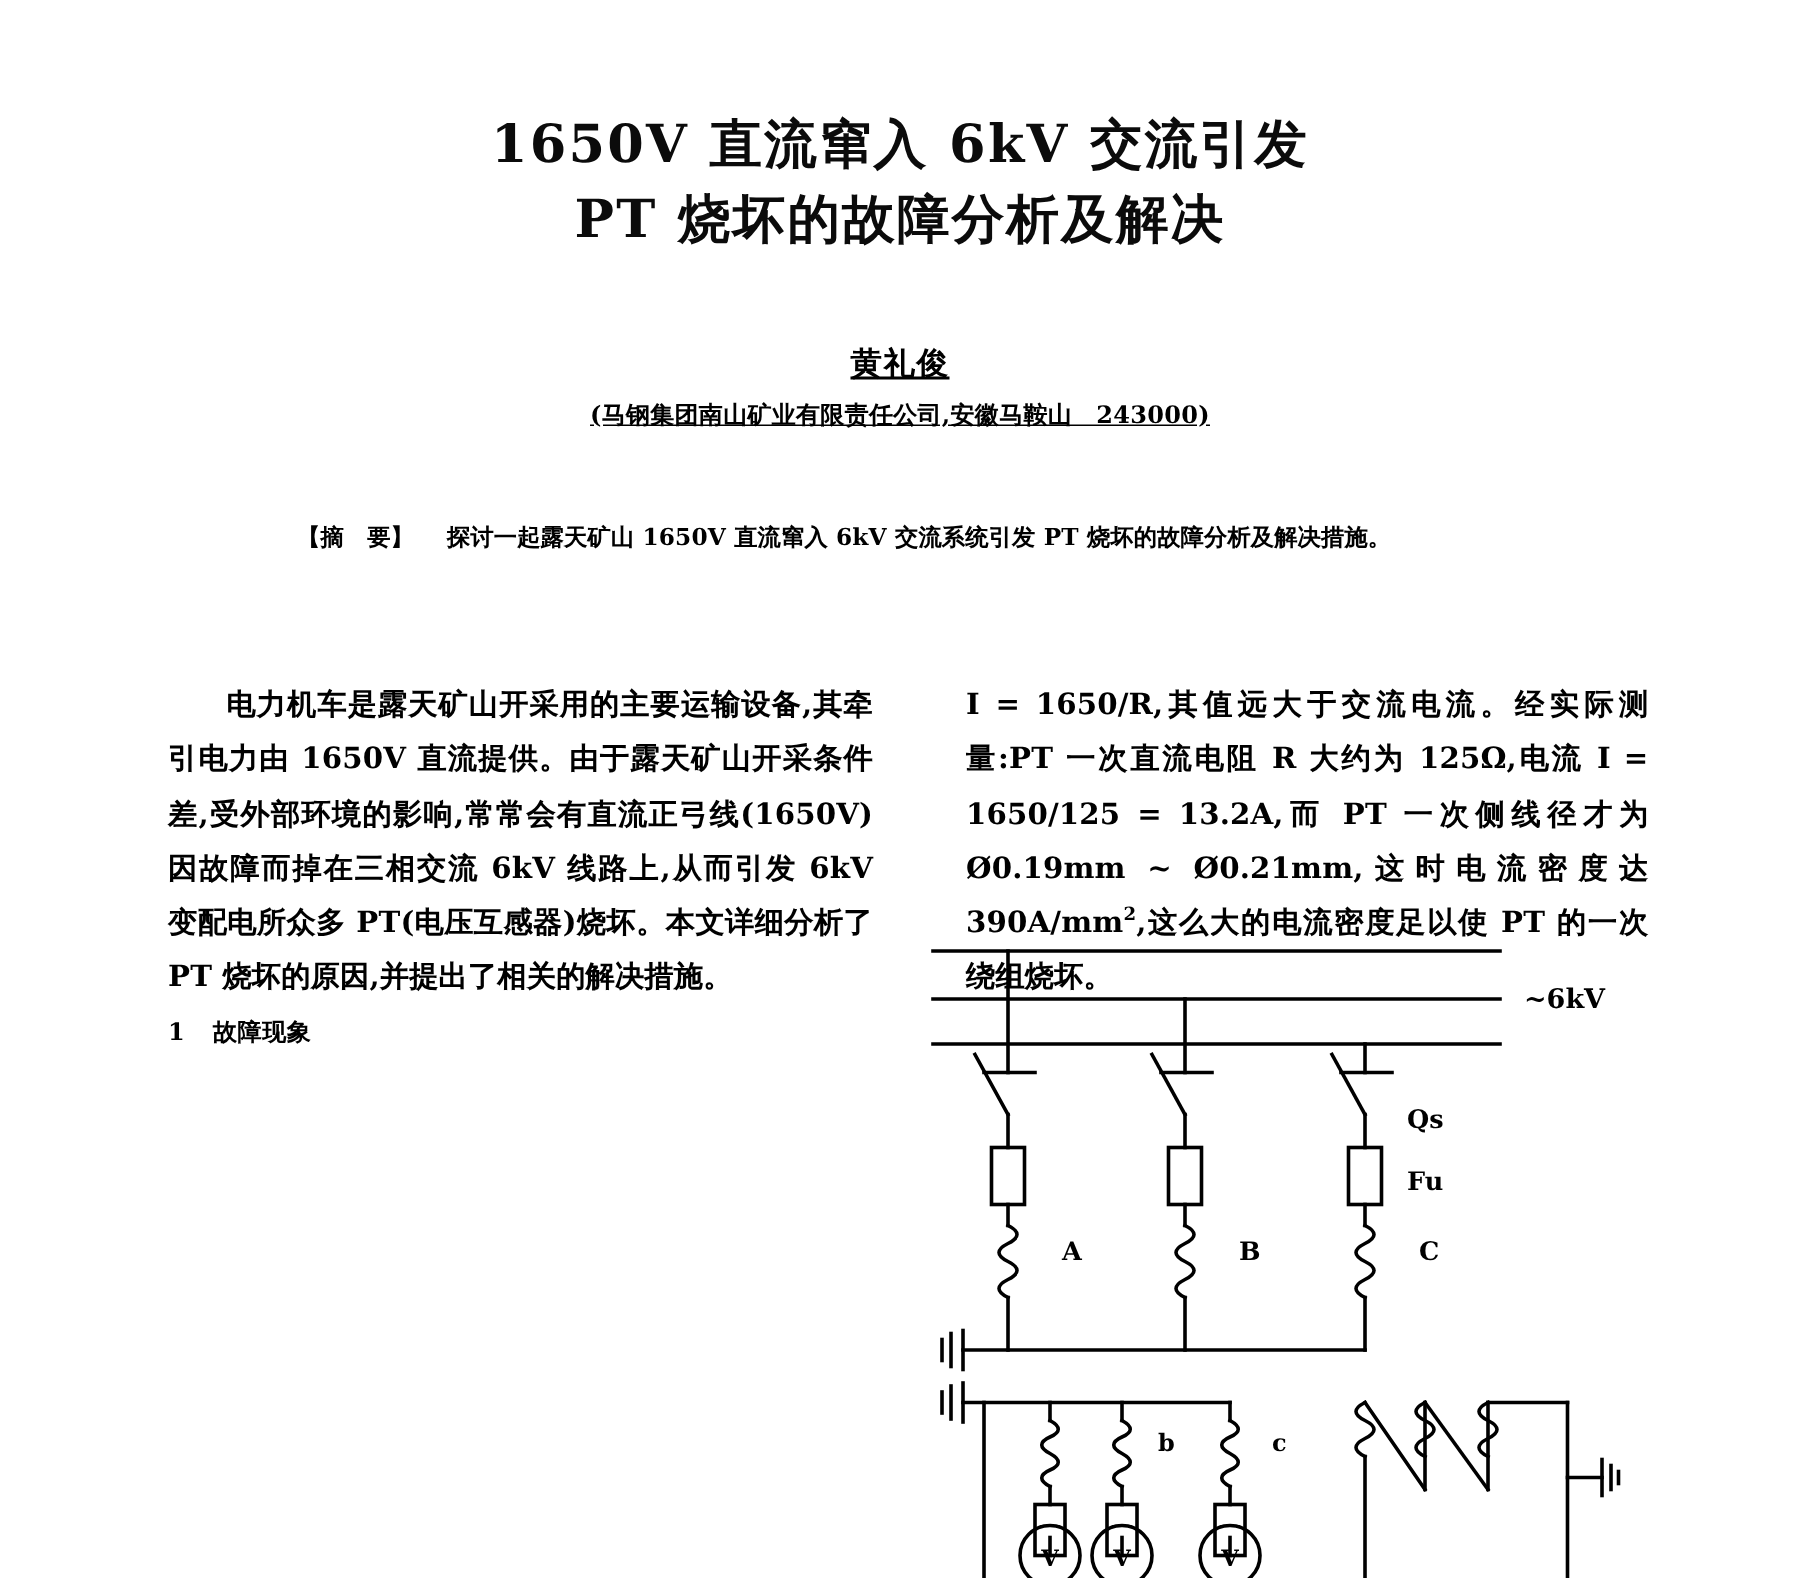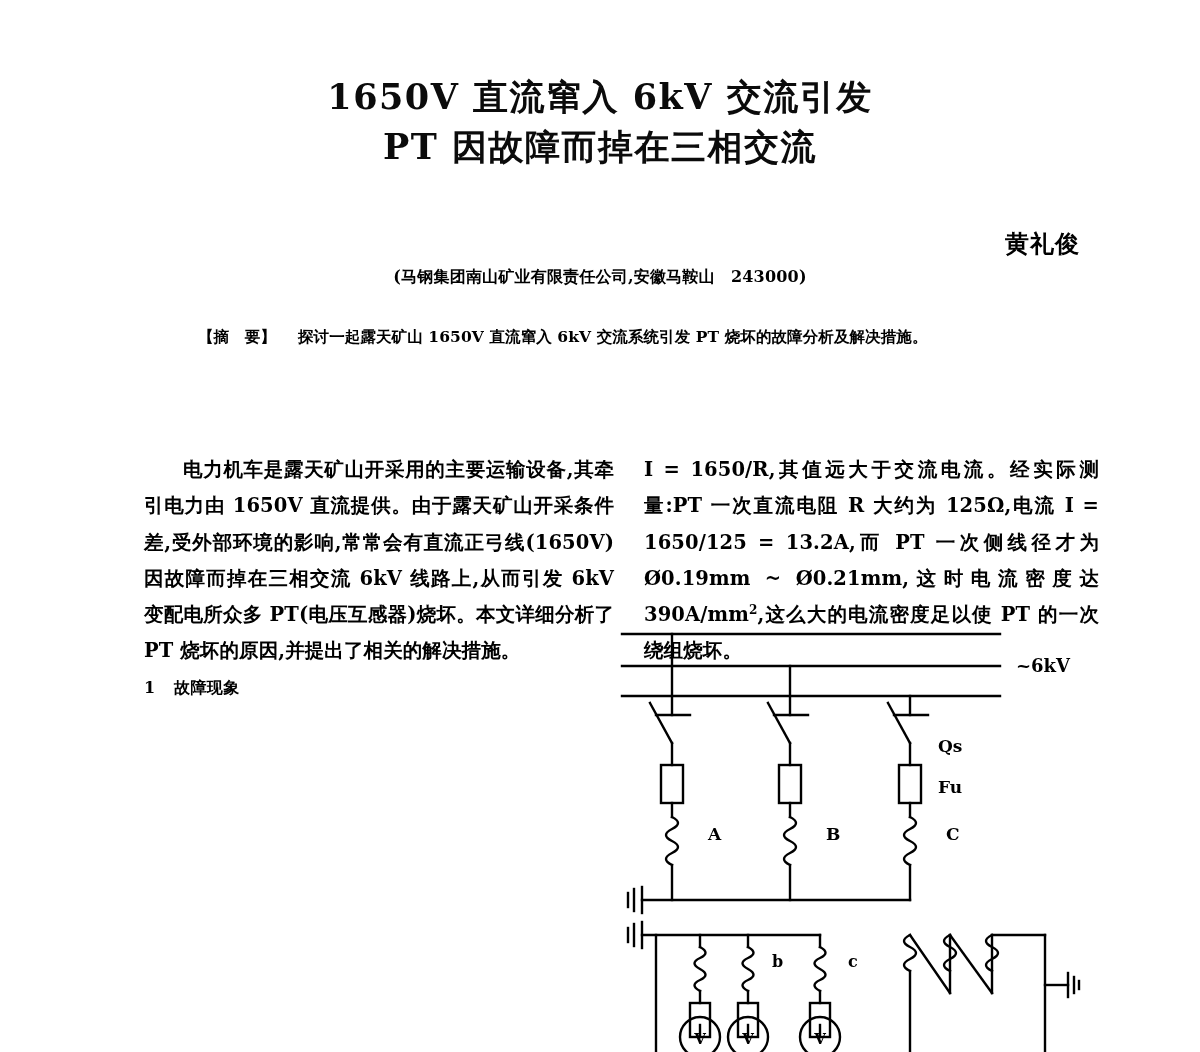--- a/index.html
+++ b/index.html
@@ -40,41 +40,43 @@
     line-height: 50px;
     color: #0b0b0b;
     white-space: nowrap;
   }
 
   .author {
     position: absolute;
     left: 120px;
     top: 228px;
     width: 960px;
-    text-align: right;
-    font-size: 24px;
+    text-align: center;
+    font-size: 21px;
     font-weight: bold;
     letter-spacing: 1px;
+    text-decoration: underline;
   }
   .affil {
     position: absolute;
     left: 120px;
     top: 267px;
     width: 960px;
     text-align: center;
     font-size: 16px;
     font-weight: bold;
     letter-spacing: 0.2px;
+    text-decoration: underline;
   }
 
   
   .meta-block {
     position: absolute;
     left: 198px;
-    top: 324px;
+    top: 345px;
     width: 830px;
   }
   .meta-row {
     font-size: 15.5px;
     font-weight: bold;
     line-height: 25px;
     white-space: nowrap;
     letter-spacing: 0.1px;
   }
   .meta-label {
@@ -89,21 +91,21 @@
   
   .col {
     position: absolute;
     top: 452px;
     width: 470px;
     font-size: 19.5px;
     line-height: 36.3px;
     font-weight: bold;
     letter-spacing: 0.1px;
   }
-  .col-left  { left: 112px; margin-left: 32px; }
+  .col-left  { left: 112px; }
   .col-right { left: 644px; width: 455px; }
 
   .para {
     margin: 0;
     text-align: justify;
     text-justify: inter-character;
   }
   .para.indent { text-indent: 2em; }
 
   .heading {
@@ -130,21 +132,21 @@
   }
   .figure svg { display: block; }
 </style>
 </head>
 <body>
 
 <div class="page">
 
   <div class="title-block">
     <div class="title-line">1650V 直流窜入 6kV 交流引发</div>
-    <div class="title-line">PT 因故障而掉在三相交流</div>
+    <div class="title-line">PT 烧坏的故障分析及解决</div>
   </div>
 
   <div class="author">黄礼俊</div>
   <div class="affil">(马钢集团南山矿业有限责任公司,安徽马鞍山　243000)</div>
 
   <div class="meta-block">
     <div class="meta-row">
       <span class="meta-label">【摘　要】</span><span class="meta-text">探讨一起露天矿山 1650V 直流窜入 6kV 交流系统引发 PT 烧坏的故障分析及解决措施。</span>
     </div>
   </div>

